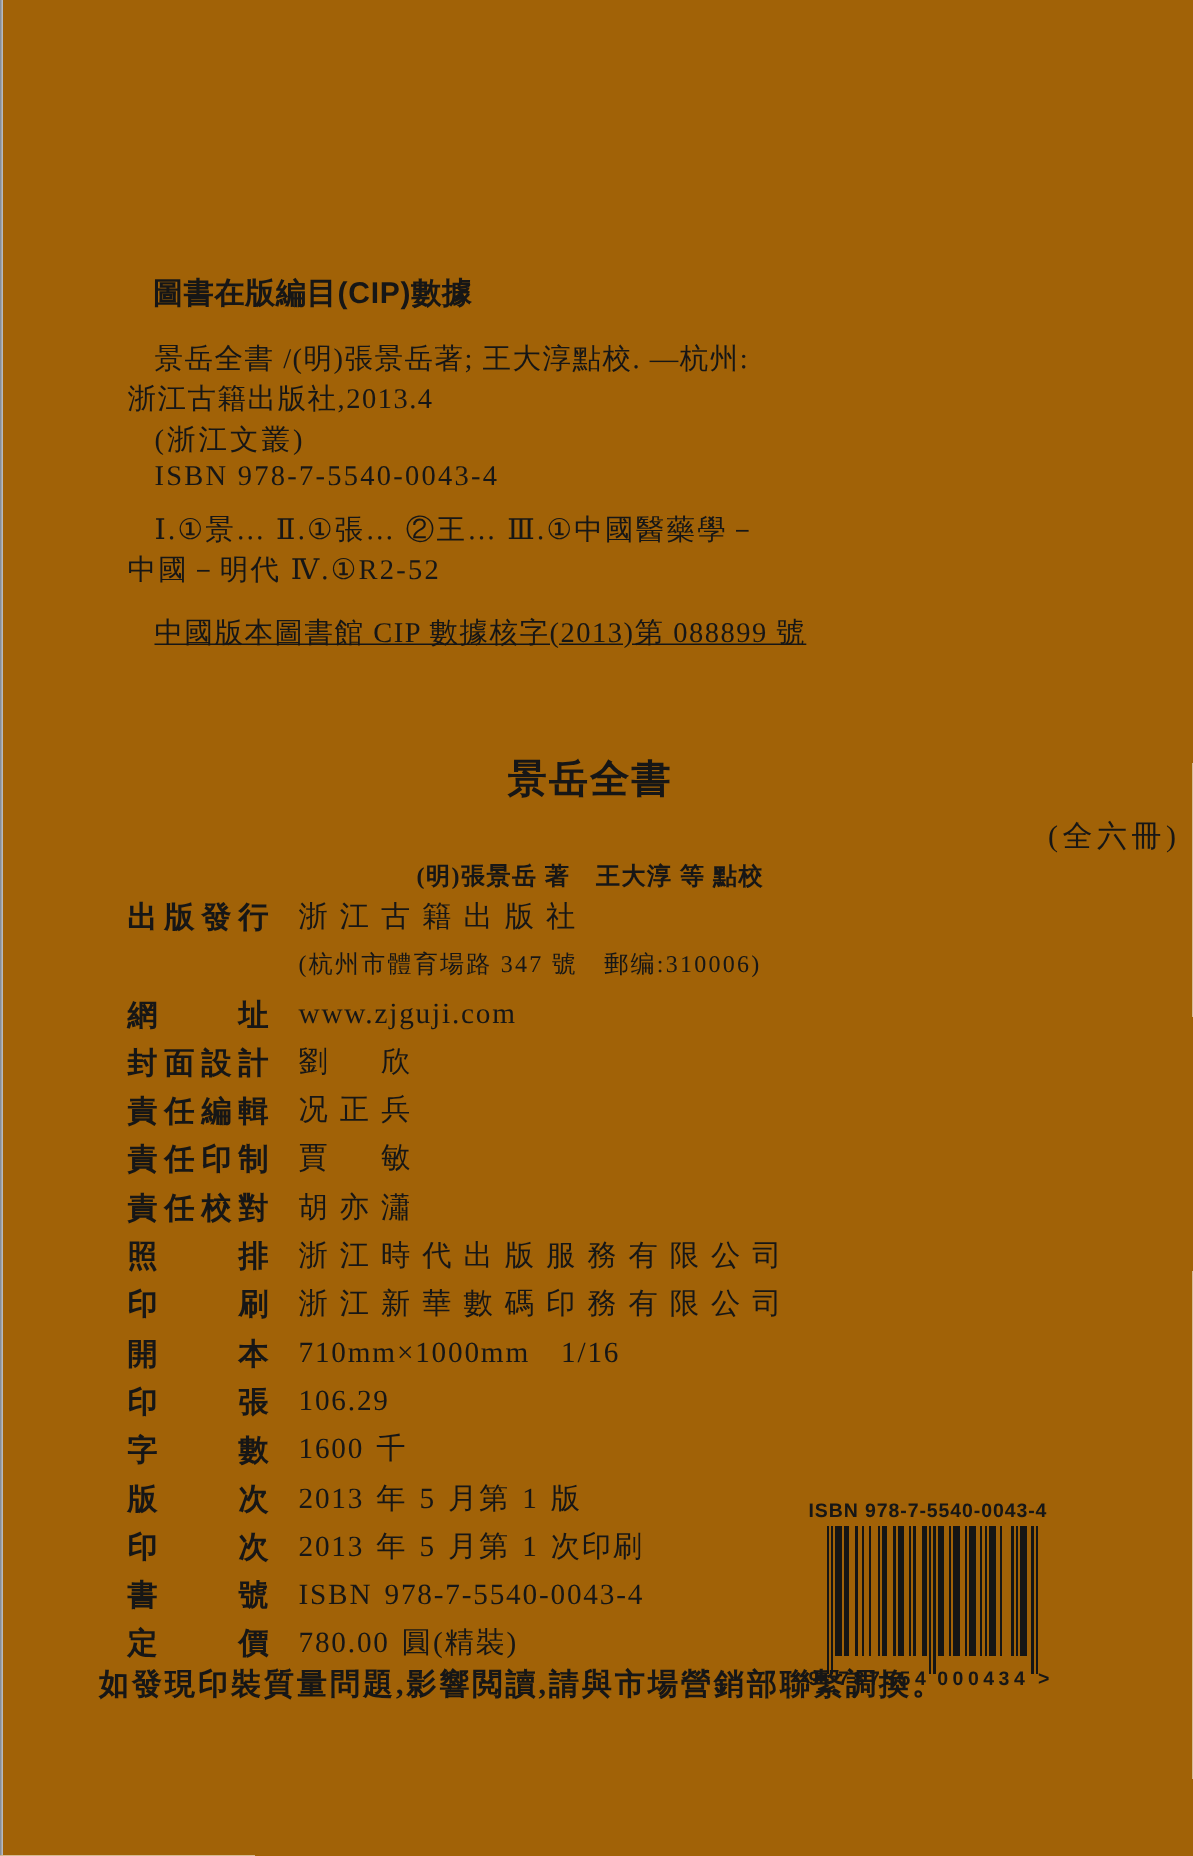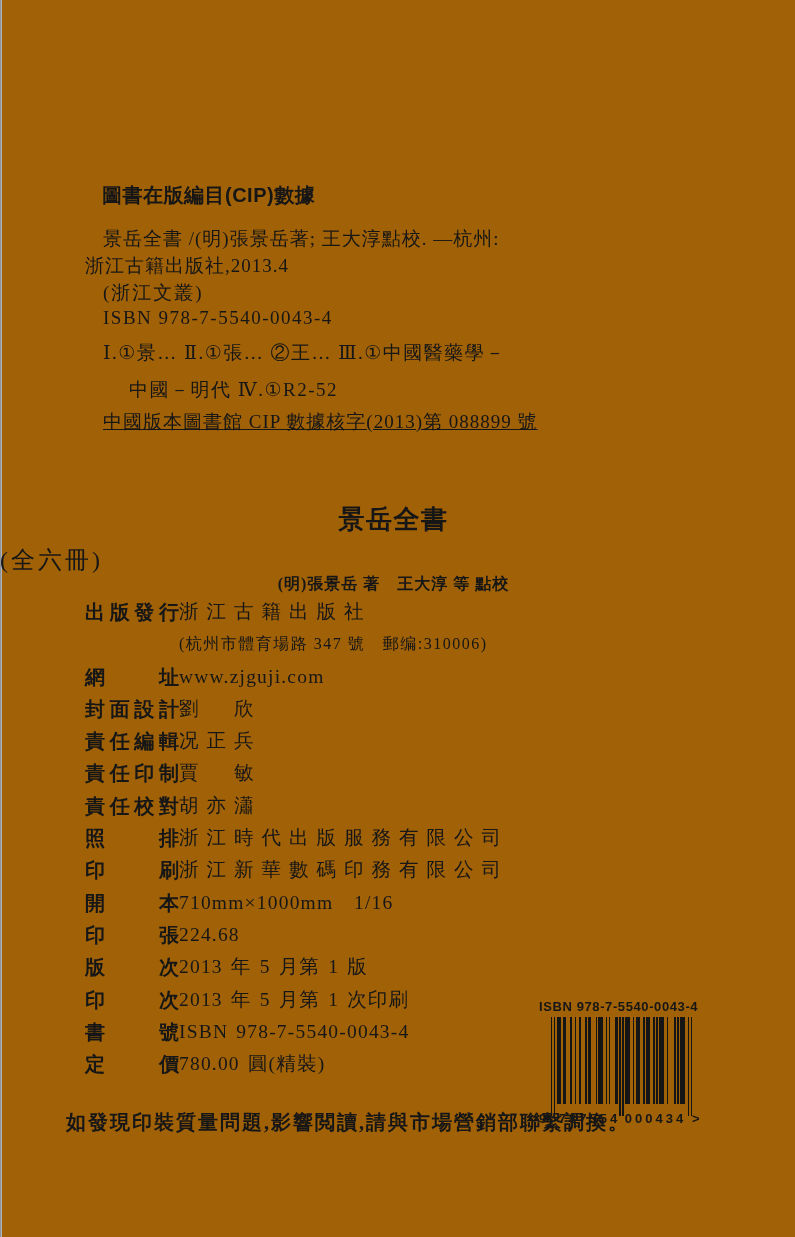--- a/index.html
+++ b/index.html
@@ -22,42 +22,42 @@
     font-family:"Liberation Sans","DejaVu Sans",sans-serif;
     font-weight:bold;font-size:20px;letter-spacing:0.5px;
     white-space:pre;
   }
   .cip-line{font-size:19px;letter-spacing:1px;white-space:pre;}
   .cip-l1{left:103px;top:226px;}
   .cip-l2{left:85px; top:253px;}
   .cip-l3{left:103px;top:280px;letter-spacing:2px;}
   .cip-l4{left:103px;top:307px;letter-spacing:1.5px;}
   .cip-c1{left:103px;top:340px;letter-spacing:1.5px;}
-  .cip-c2{left:85px; top:377px;letter-spacing:1.5px;margin-left:44px;}
+  .cip-c2{left:85px; top:367px;letter-spacing:1.5px;}
   .cip-record{left:103px;top:409px;font-size:19px;letter-spacing:1px;white-space:pre;text-decoration:underline;}
   
   .book-title{
     left:0;right:0;top:502px;text-align:center;padding-right:8px;
     font-family:"Liberation Sans","DejaVu Sans",sans-serif;
     font-weight:bold;font-size:26px;letter-spacing:1.5px;
   }
-  .volume-note{left:0;right:0;top:544px;text-align:left;padding-right:8px;
-    font-size:24px;letter-spacing:3px;}
+  .volume-note{left:0;right:0;top:544px;text-align:right;padding-right:8px;
+    font-size:20px;letter-spacing:3px;}
   .byline{left:0;right:0;top:574px;text-align:center;padding-right:8px;
     font-size:16px;letter-spacing:1px;white-space:pre;font-weight:bold;}
   
   .colophon{left:85px;top:600px;right:40px;}
   .c-row{display:flex;align-items:flex-start;height:32.3px;line-height:24px;}
   .c-label{
     display:block;width:94px;flex:0 0 94px;
     font-family:"Liberation Sans","DejaVu Sans",sans-serif;
     font-weight:bold;font-size:20px;
     text-align:justify;text-align-last:justify;
   }
-  .c-value{font-size:19.5px;white-space:pre;text-align:center;}
+  .c-value{margin-left:20px;font-size:19.5px;white-space:pre;text-align:center;}
   .v-cjk{letter-spacing:8px;}
   .v-latin{letter-spacing:1.2px;word-spacing:2px;}
   .v-address{font-size:16px;letter-spacing:1.5px;}
   
   .quality-note{
     left:66px;top:1109px;
     font-size:20px;letter-spacing:2px;font-weight:bold;white-space:pre;
   }
   
   .barcode{left:538px;top:999px;width:172px;height:132px;}
@@ -131,21 +131,25 @@
       <div class="c-row">
         <span class="c-label">印刷</span>
         <span class="c-value v-cjk">浙江新華數碼印務有限公司</span>
       </div>
       <div class="c-row">
         <span class="c-label">開本</span>
         <span class="c-value v-latin">710mm×1000mm　1/16</span>
       </div>
       <div class="c-row">
         <span class="c-label">印張</span>
-        <span class="c-value v-latin">224.68</span>
+        <span class="c-value v-latin">106.29</span>
+      </div>
+      <div class="c-row">
+        <span class="c-label">字數</span>
+        <span class="c-value v-latin">1600 千</span>
       </div>
       <div class="c-row">
         <span class="c-label">版次</span>
         <span class="c-value v-latin">2013 年 5 月第 1 版</span>
       </div>
       <div class="c-row">
         <span class="c-label">印次</span>
         <span class="c-value v-latin">2013 年 5 月第 1 次印刷</span>
       </div>
       <div class="c-row">

